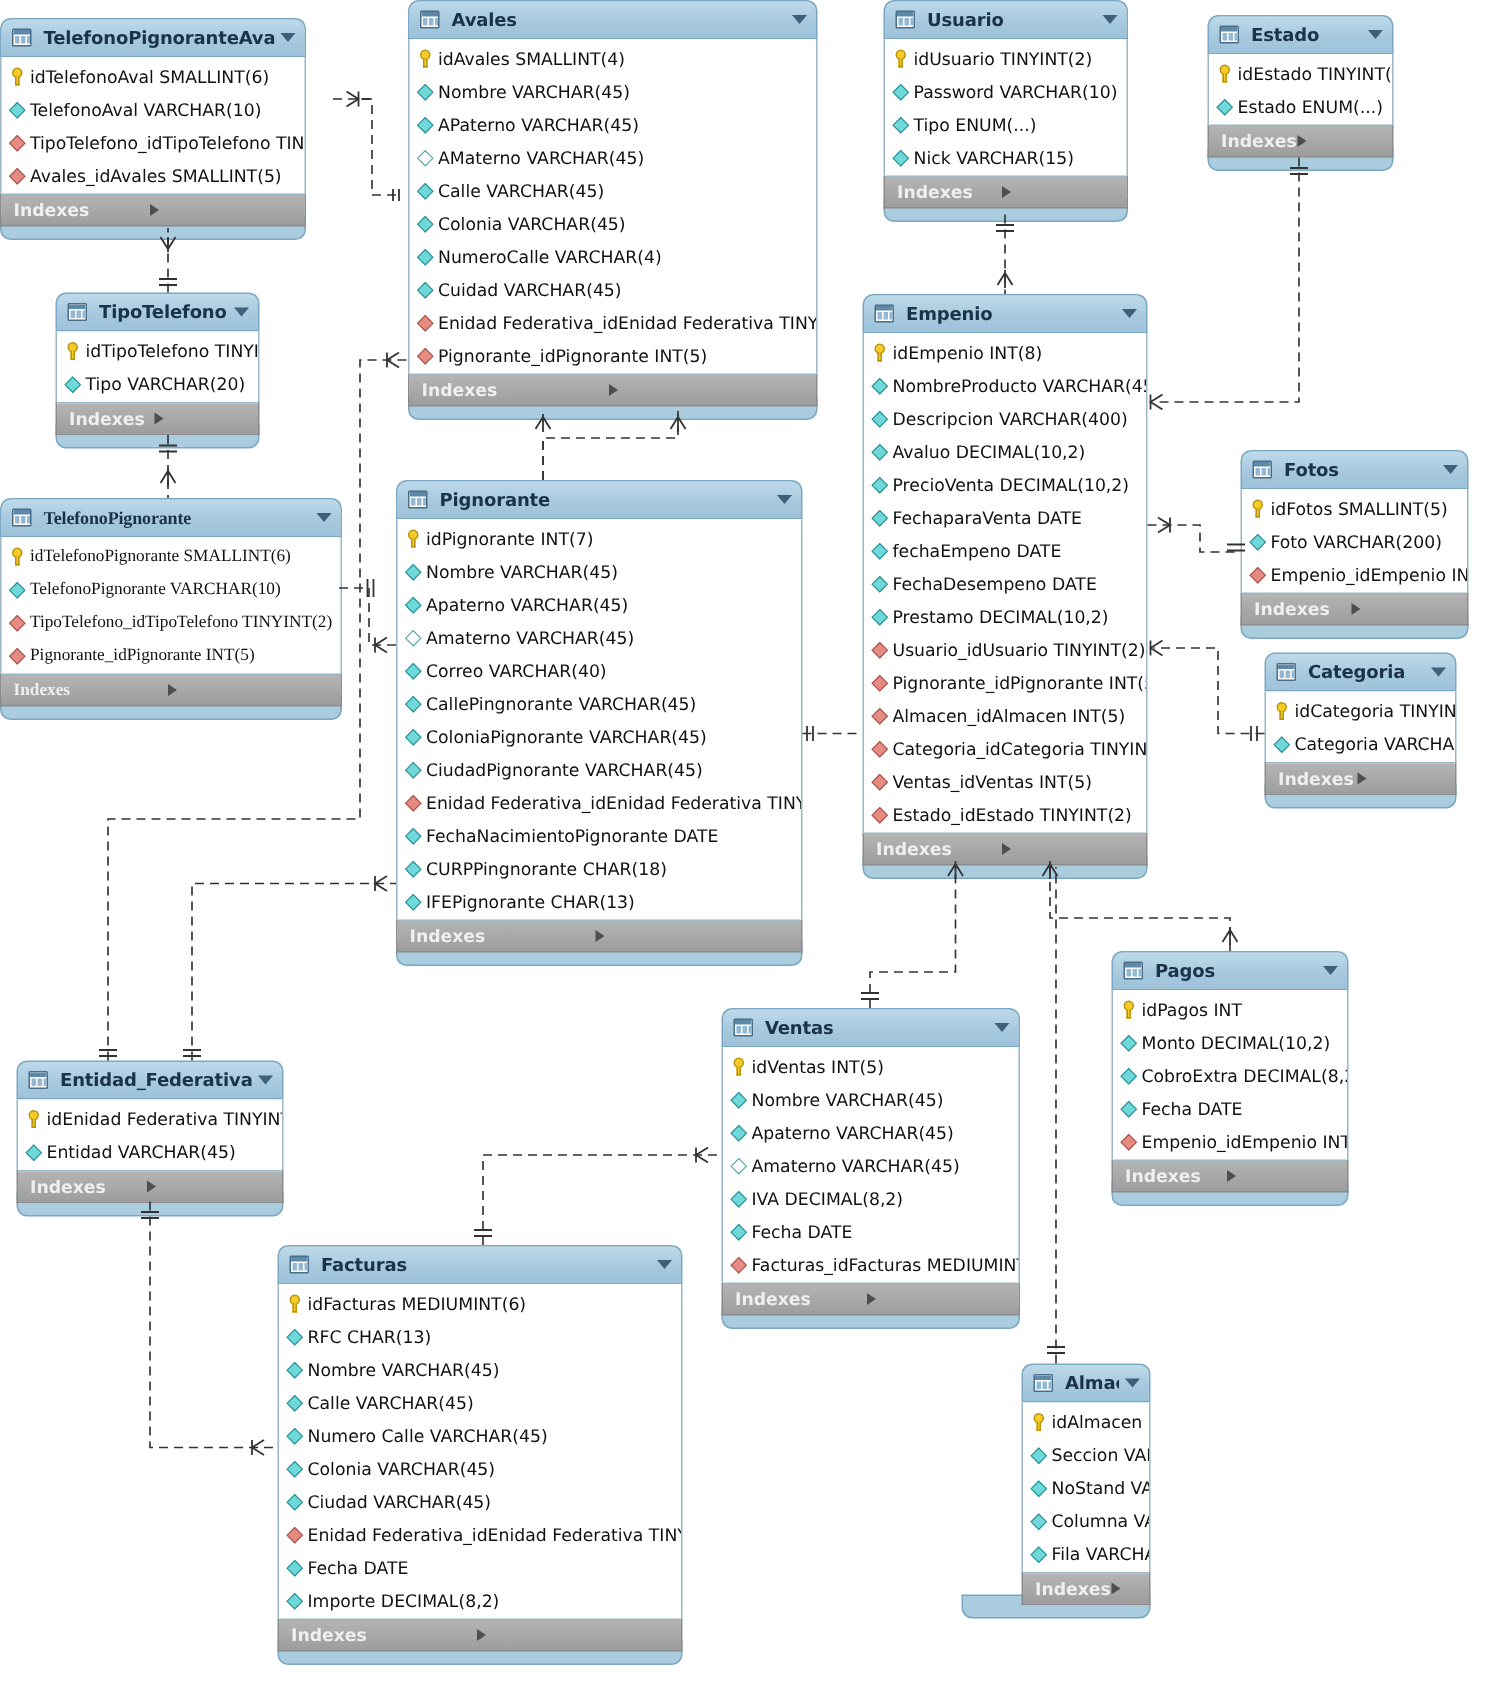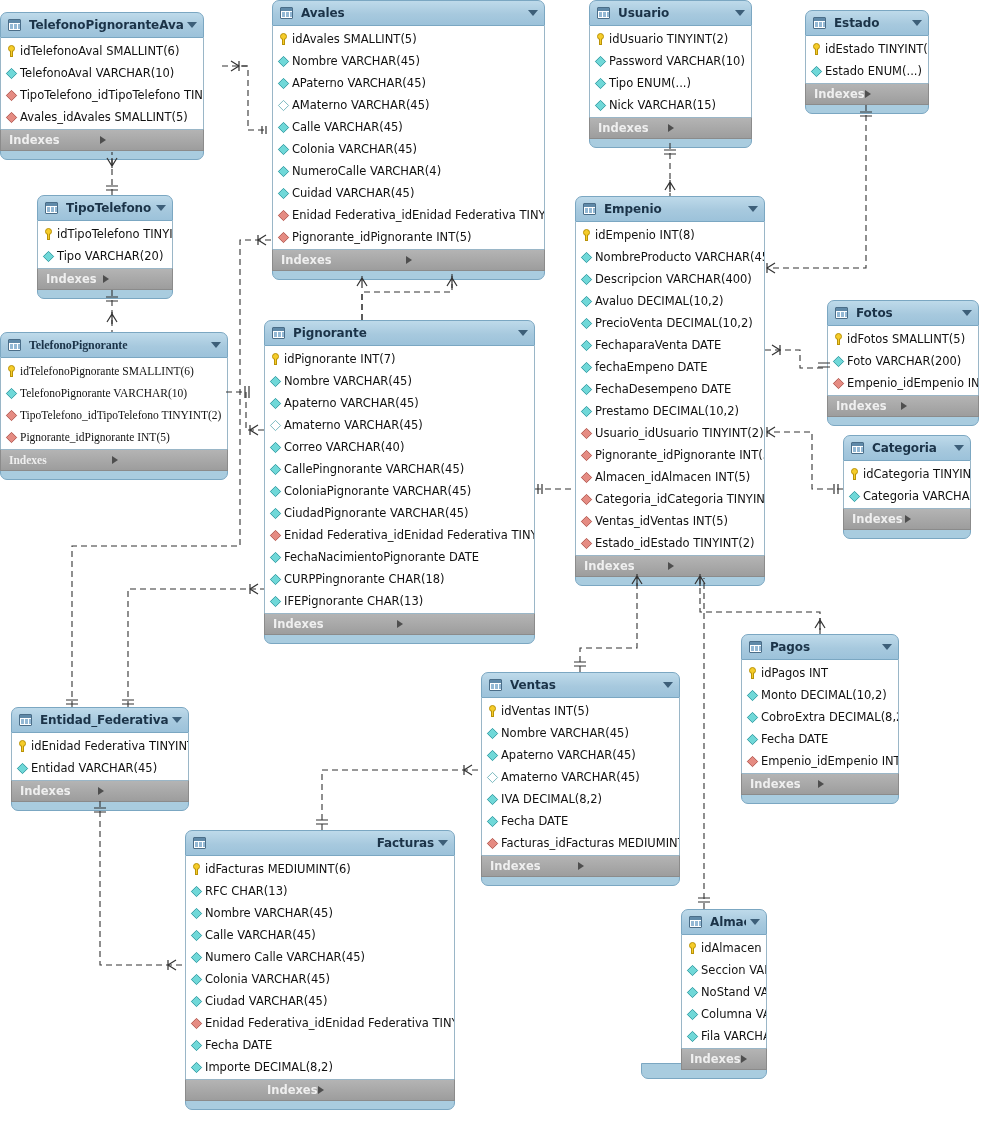--- a/index.html
+++ b/index.html
@@ -127,21 +127,21 @@
             <i class="c1"></i>
             <i class="c2"></i>
             <i class="c3"></i>
           </span>
           <span class="tname">Avales</span>
           <span class="caret"></span>
         </div>
         <div class="body">
           <div class="row">
             <span class="ico-key"></span>
-            <span>idAvales SMALLINT(5)</span>
+            <span>idAvales SMALLINT(4)</span>
           </div>
           <div class="row">
             <span class="dia col"></span>
             <span>Nombre VARCHAR(45)</span>
           </div>
           <div class="row">
             <span class="dia col"></span>
             <span>APaterno VARCHAR(45)</span>
           </div>
           <div class="row">
@@ -637,21 +637,21 @@
           </div>
         </div>
         <div class="idx">
           <span>Indexes</span>
           <span class="arrow-r"></span>
         </div>
       </div>
     </div>
     <div class="tbl" style="left: 185px; top: 830px; width: 270px;">
       <div class="shadowbase"></div>
-      <div style="position: relative; padding-bottom: 9px; text-align: right;">
+      <div style="position: relative; padding-bottom: 9px;">
         <div class="hdr">
           <span class="ico ico-table">
             <i class="t"></i>
             <i class="c1"></i>
             <i class="c2"></i>
             <i class="c3"></i>
           </span>
           <span class="tname">Facturas</span>
           <span class="caret"></span>
         </div>

